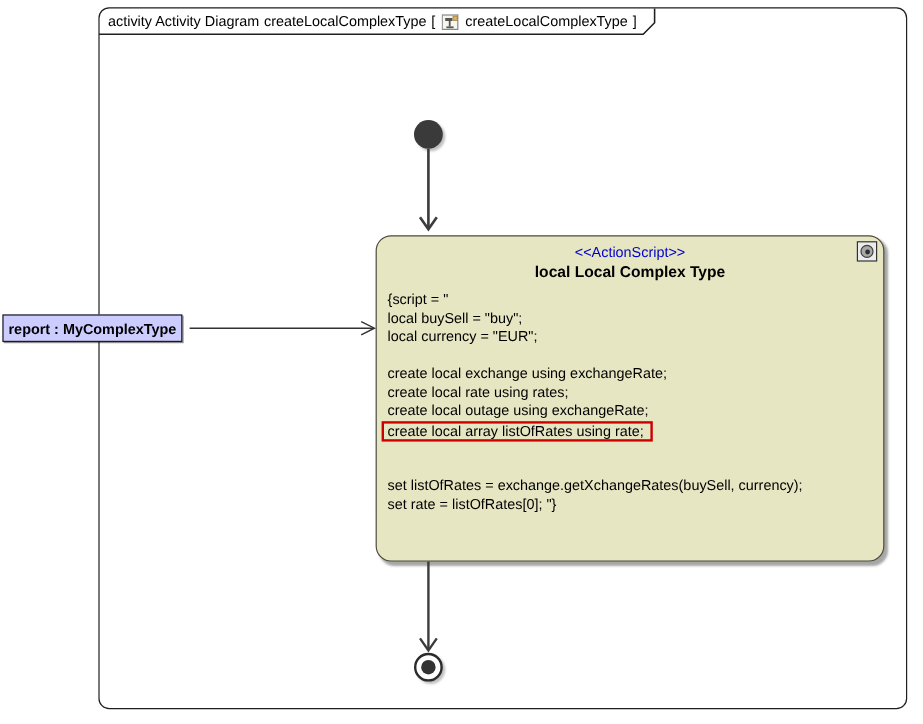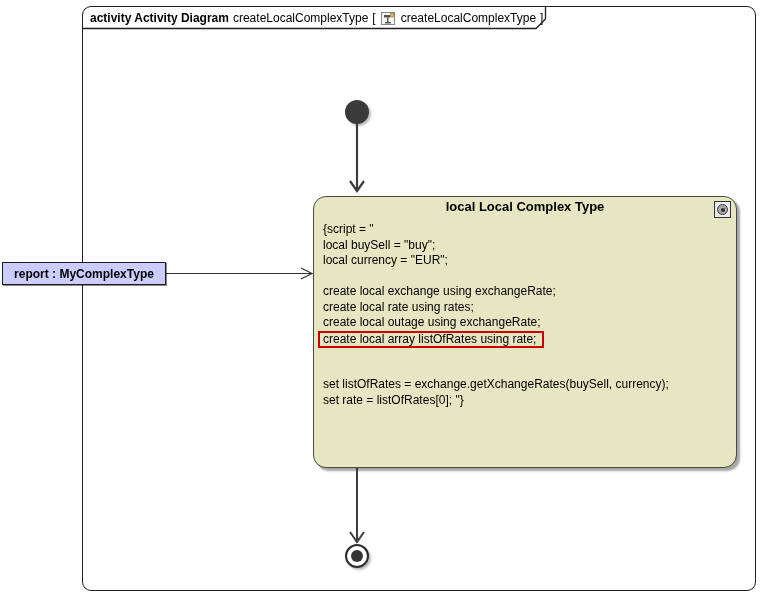--- a/index.html
+++ b/index.html
@@ -4,21 +4,21 @@
 <style>
   html,body{margin:0;padding:0;background:#ffffff;}
   .canvas{position:relative;width:769px;height:603px;background:#fff;overflow:hidden;
           font-family:"Liberation Sans",sans-serif;color:#000;}
 
   
   .frame{position:absolute;left:82px;top:6px;width:672px;height:583px;
          border:1.4px solid #1f1f1f;border-radius:9px;background:transparent;}
   .frame-title{position:absolute;left:90px;top:9px;height:18px;display:flex;align-items:center;
                gap:4px;font-size:12px;white-space:nowrap;z-index:3;}
-  .frame-title .kw{font-weight:bold;}
+  .frame-title .kw{font-weight:normal;}
   .tab-icon{display:inline-flex;align-items:center;margin:0 1px;}
 
   
   svg.overlay{position:absolute;left:0;top:0;z-index:5;pointer-events:none;}
 
   
   .initial-node{position:absolute;left:345px;top:100px;width:24px;height:24px;border-radius:50%;
                 background:#3a3a3a;box-shadow:2px 2px 2px rgba(0,0,0,0.25);z-index:4;}
 
   
@@ -39,21 +39,21 @@
                           padding:0 6px 0 3px;margin-left:-5px;line-height:13px;}
 
   
   .gear-box{position:absolute;top:4px;right:5px;width:17px;height:17px;border:1px solid #333;
             background:#ececec;display:flex;align-items:center;justify-content:center;box-sizing:border-box;}
   .gear-outer{width:11px;height:11px;border-radius:50%;border:1.5px solid #3f3f3f;background:#a8a8a8;
               display:flex;align-items:center;justify-content:center;box-sizing:border-box;}
   .gear-dot{width:4px;height:4px;border-radius:50%;background:#2e2e2e;}
 
   
-  .report-label{position:absolute;left:2px;top:262px;width:164px;height:23px;background:#ccccff;
+  .report-label{position:absolute;left:2px;top:262px;width:150px;height:23px;background:#ccccff;
                 border:1px solid #1c1c1c;box-shadow:1px 1px 0 rgba(0,0,0,0.45);
                 display:flex;align-items:center;justify-content:center;
                 font-size:12px;font-weight:bold;z-index:6;box-sizing:border-box;}
 </style>
 </head>
 <body>
 
 <div class="canvas">
 
   <div class="frame"></div>
@@ -76,20 +76,21 @@
   </div>
 
   <div class="initial-node"></div>
 
   <div class="action-node">
     <div class="gear-box">
       <div class="gear-outer">
           <div class="gear-dot"></div>
         </div>
     </div>
+    <div class="stereotype">&lt;&lt;ActionScript&gt;&gt;</div>
     <div class="action-name">local Local Complex Type</div>
     <div class="script-body">
         <div class="script-line">{script = "</div>
         <div class="script-line">local buySell = "buy";</div>
         <div class="script-line">local currency = "EUR";</div>
         <div class="script-line">&nbsp;</div>
         <div class="script-line">create local exchange using exchangeRate;</div>
         <div class="script-line">create local rate using rates;</div>
         <div class="script-line">create local outage using exchangeRate;</div>
         <div class="script-line"><span class="highlight" style="border-color: rgb(204, 0, 0);">create local array listOfRates using rate;</span></div>

